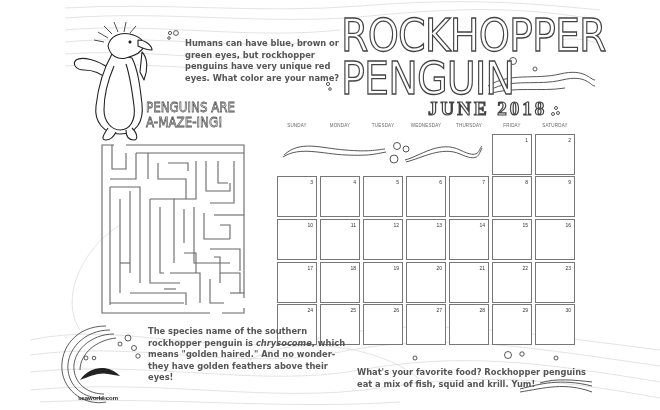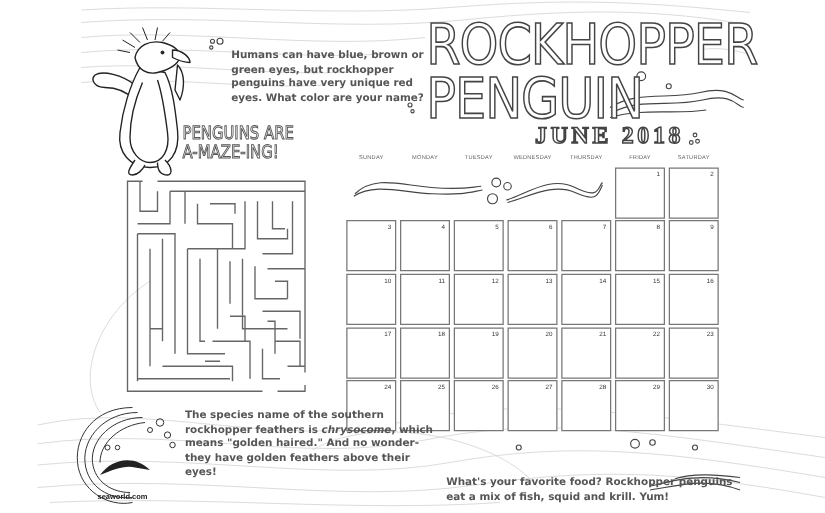--- a/index.html
+++ b/index.html
@@ -7,21 +7,21 @@
   .bg{position:absolute;left:0;top:0;width:660px;height:410px;}
   .abs{position:absolute;}
   .outline{color:#fff;-webkit-text-stroke:1.3px #444;font-family:"DejaVu Sans",sans-serif;font-weight:400;letter-spacing:0;line-height:1;}
   .title1{left:341px;top:13px;font-size:45px;transform:scaleX(0.88);transform-origin:left top;letter-spacing:-1px;}
   .title2{left:341px;top:56px;font-size:45px;transform:scaleX(0.88);transform-origin:left top;letter-spacing:-1px;}
   .month{left:428px;top:99px;font-size:19px;font-weight:bold;-webkit-text-stroke:1.2px #444;letter-spacing:3px;font-family:Liberation Serif, serif;}
   .amaze{left:146px;top:100px;font-size:14.5px;-webkit-text-stroke:0.8px #555;line-height:15px;transform:scaleX(0.82);transform-origin:left top;}
   .fact{font-family:"DejaVu Sans",sans-serif;font-size:8.3px;line-height:11.5px;color:#555;font-weight:bold;}
   .fact1{left:185px;top:38px;width:160px;}
   .fact2{left:148px;top:326px;width:200px;}
-  .fact3{left:357px;top:380px;width:240px;}
+  .fact3{left:357px;top:367px;width:240px;}
   .dow{top:123px;width:40px;text-align:center;font-size:4.5px;color:#666;letter-spacing:0.2px;}
   .cell{position:absolute;width:38px;height:39px;border:1px solid #777;background:#fff;}
   .cell .num{position:absolute;right:3px;top:2px;font-size:5px;color:#333;}
   .logo-text{font-family:"Liberation Serif",serif;font-weight:bold;font-size:10px;color:#111;margin-top:32px;}
 </style>
 </head>
 <body>
 
 <svg class="bg" viewBox="0 0 660 410">
   <g fill="none" stroke="#dcdcdc" stroke-width="0.8">
@@ -256,21 +256,21 @@
       <span class="num">28</span>
     </div>
   <div class="cell" style="left:492px;top:304px;">
       <span class="num">29</span>
     </div>
   <div class="cell" style="left:535px;top:304px;">
       <span class="num">30</span>
     </div>
 </div>
 
-<div class="abs fact fact2"><span>The species name of the southern rockhopper feathers is </span><i>chrysocome</i><span>, which means "golden haired." And no wonder- they have golden feathers above their eyes!</span></div>
+<div class="abs fact fact2"><span>The species name of the southern rockhopper penguin is </span><i>chrysocome</i><span>, which means "golden haired." And no wonder- they have golden feathers above their eyes!</span></div>
 
 <div class="abs fact fact3">What's your favorite food? Rockhopper penguins eat a mix of fish, squid and krill. Yum!</div>
 
 <svg class="abs" style="left:56px;top:318px;width:92px;height:90px;" viewBox="0 0 92 90">
   <g fill="none" stroke="#333" stroke-width="0.8">
     <path d="M50 8 C20 8,4 30,6 52 C8 74,30 88,50 84"></path>
     <path d="M54 12 C28 12,10 32,12 52 C14 72,32 82,50 80"></path>
     <path d="M58 16 C34 16,16 34,18 52 C20 68,34 76,48 76"></path>
     <path d="M60 20 C40 22,24 36,24 52"></path>
     <circle cx="72" cy="20" r="3"></circle>

